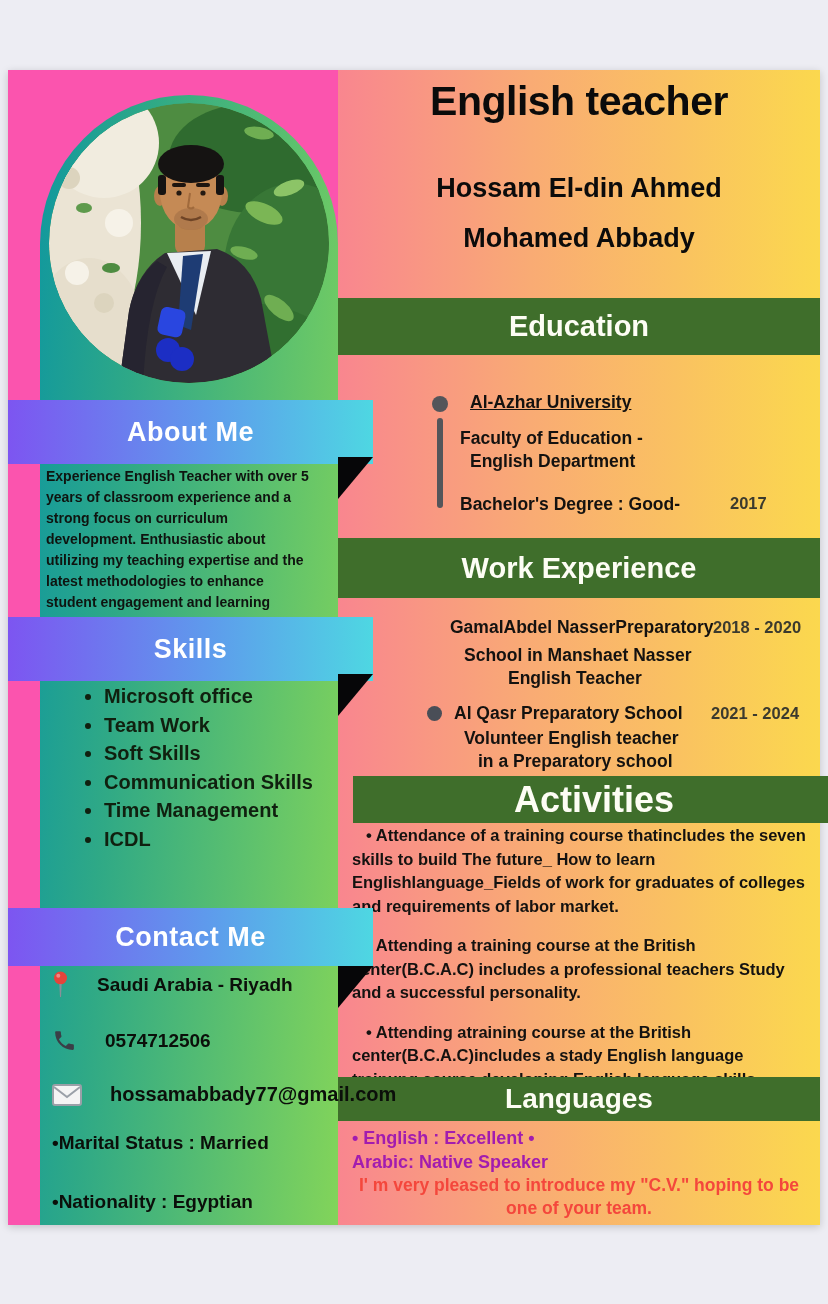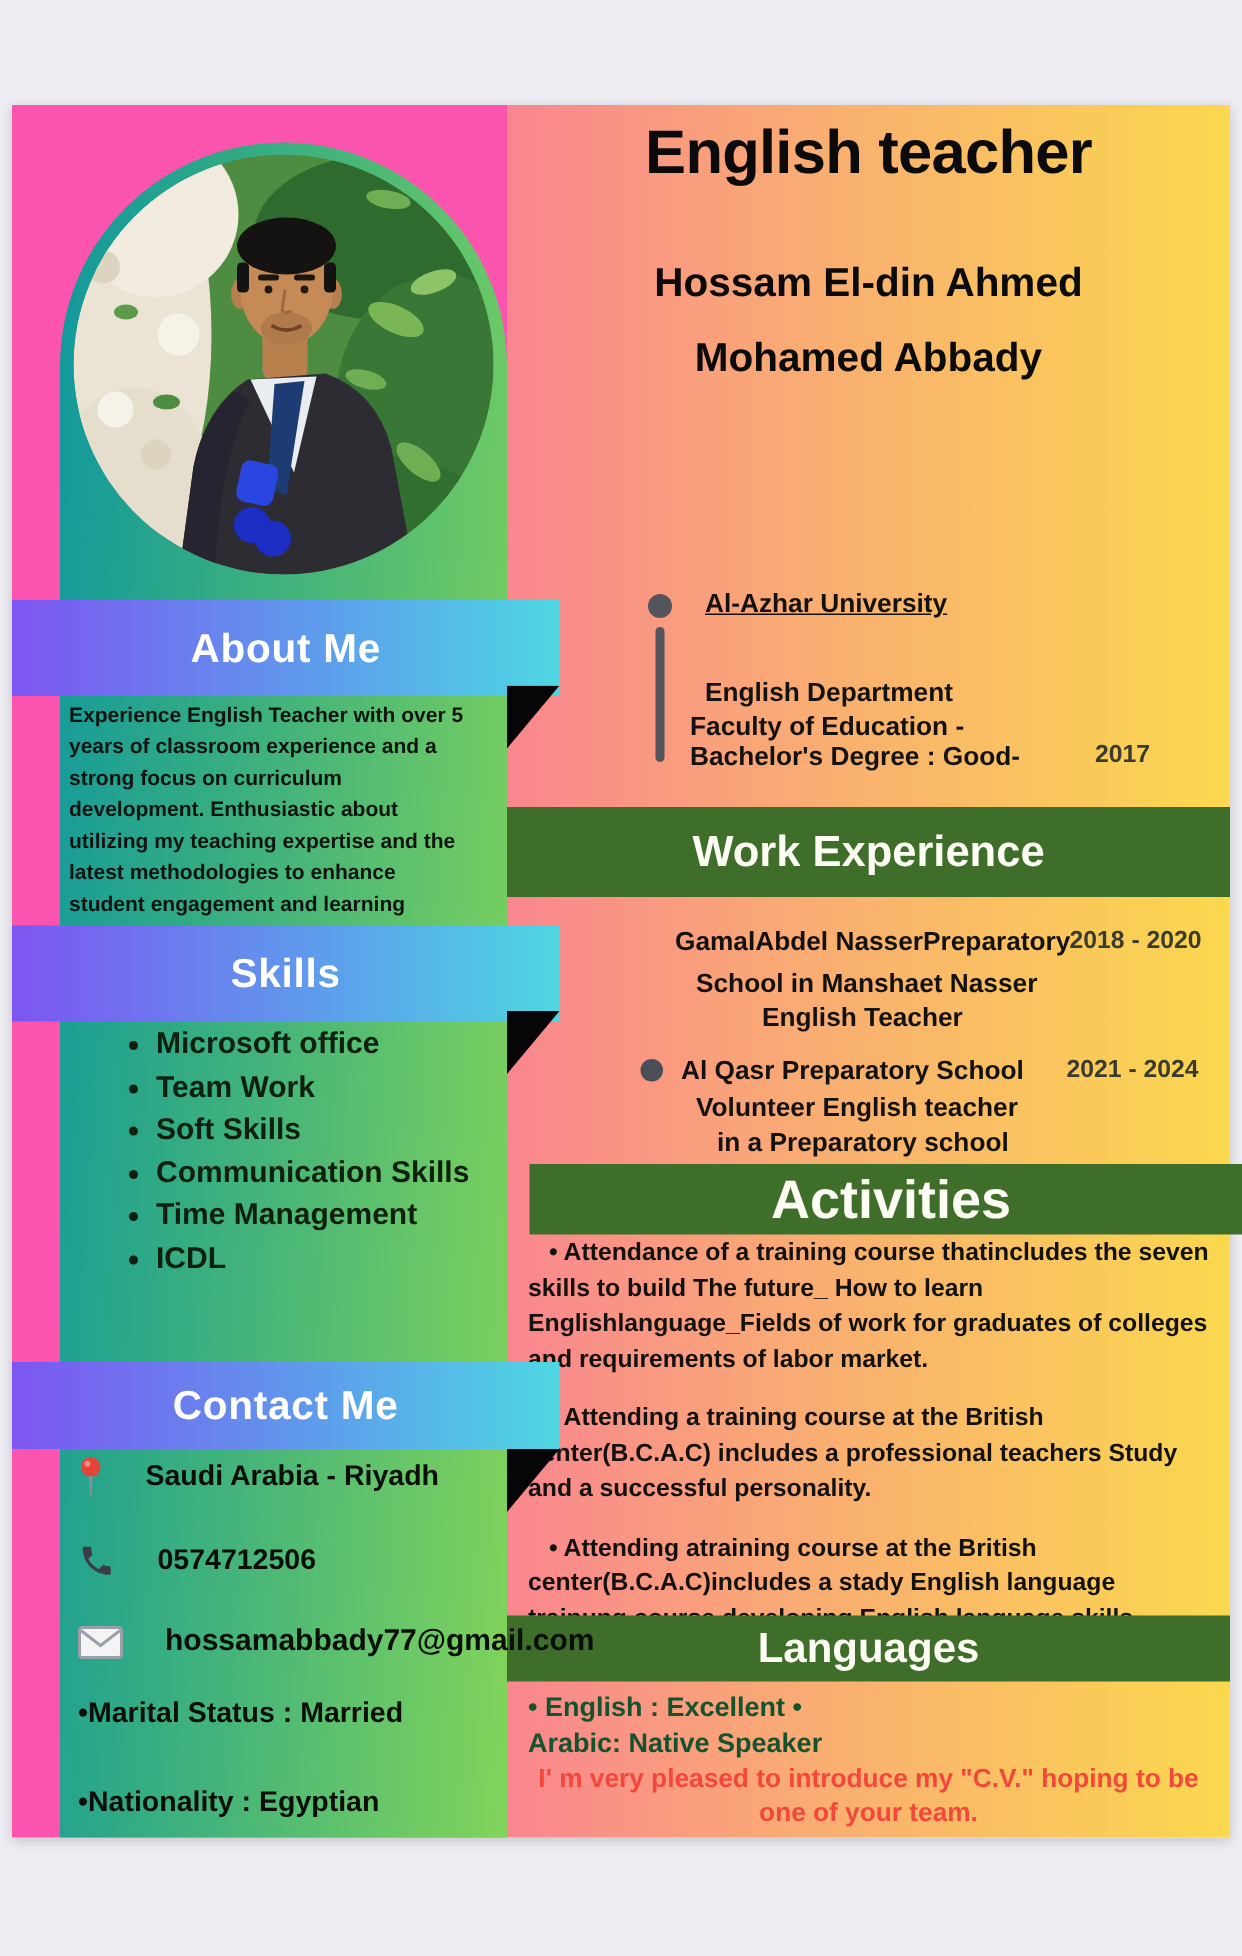--- a/index.html
+++ b/index.html
@@ -45,40 +45,43 @@
   .rtxt  { position:absolute; font-size:17.5px; font-weight:bold; color:#141210; }
   .rdate { position:absolute; font-size:16.5px; font-weight:600; color:#3B3A2E; }
 
   .tl-dot { position:absolute; width:16px; height:16px; border-radius:50%; background:#54555A; }
   .tl-line{ position:absolute; width:6px; border-radius:3px; background:#54555A; }
   .job-dot{ position:absolute; width:15px; height:15px; border-radius:50%; background:#4A4E57; }
 
   .act-list{ position:absolute; left:344px; top:754px; width:460px; }
   .act-list p{ font-size:16.5px; font-weight:bold; color:#141210; line-height:23.5px; margin-bottom:16px; text-indent:14px; }
 
-  .lang-line{ position:absolute; left:344px; font-size:18px; font-weight:bold; color:#14532d;text-align:center; }
+  .lang-line{ position:absolute; left:344px; font-size:18px; font-weight:bold; color:#a21caf;text-align:center; }
   .red-line { position:absolute; left:330px; width:482px; text-align:center;
               font-size:17.5px; font-weight:600; color:#F4473C; }
 </style>
 </head>
 <body>
 
 <div class="page">
   <div class="card">
 
     <div class="right-bg"></div>
 
     <div class="job-title">English teacher</div>
     <div class="name-line" style="top:103px;">Hossam El-din Ahmed</div>
     <div class="name-line" style="top:153px;">Mohamed Abbady</div>
 
+    <div class="green-banner" style="top:228px; height:57px; font-size:29px;">
+      <span>Education</span>
+    </div>
     <div class="tl-dot" style="left:424px; top:326px;"></div>
     <div class="tl-line" style="left:429px; top:348px; height:90px;"></div>
     <div class="rtxt" style="left:462px; top:322px;text-decoration:underline;">Al-Azhar University</div>
-    <div class="rtxt" style="left:452px; top:358px;margin-top:46px;">Faculty of Education -</div>
+    <div class="rtxt" style="left:452px; top:358px;">Faculty of Education -</div>
     <div class="rtxt" style="left:462px; top:381px;">English Department</div>
     <div class="rtxt" style="left:452px; top:424px;">Bachelor's Degree : Good-</div>
     <div class="rdate" style="left:722px; top:424px;">2017</div>
 
     <div class="green-banner" style="top:468px; height:60px; font-size:29px;">
       <span>Work Experience</span>
     </div>
     <div class="rtxt" style="left:442px; top:547px;">GamalAbdel NasserPreparatory</div>
     <div class="rdate" style="left:705px; top:548px;">2018 - 2020</div>
     <div class="rtxt" style="left:456px; top:575px;">School in Manshaet Nasser</div>

